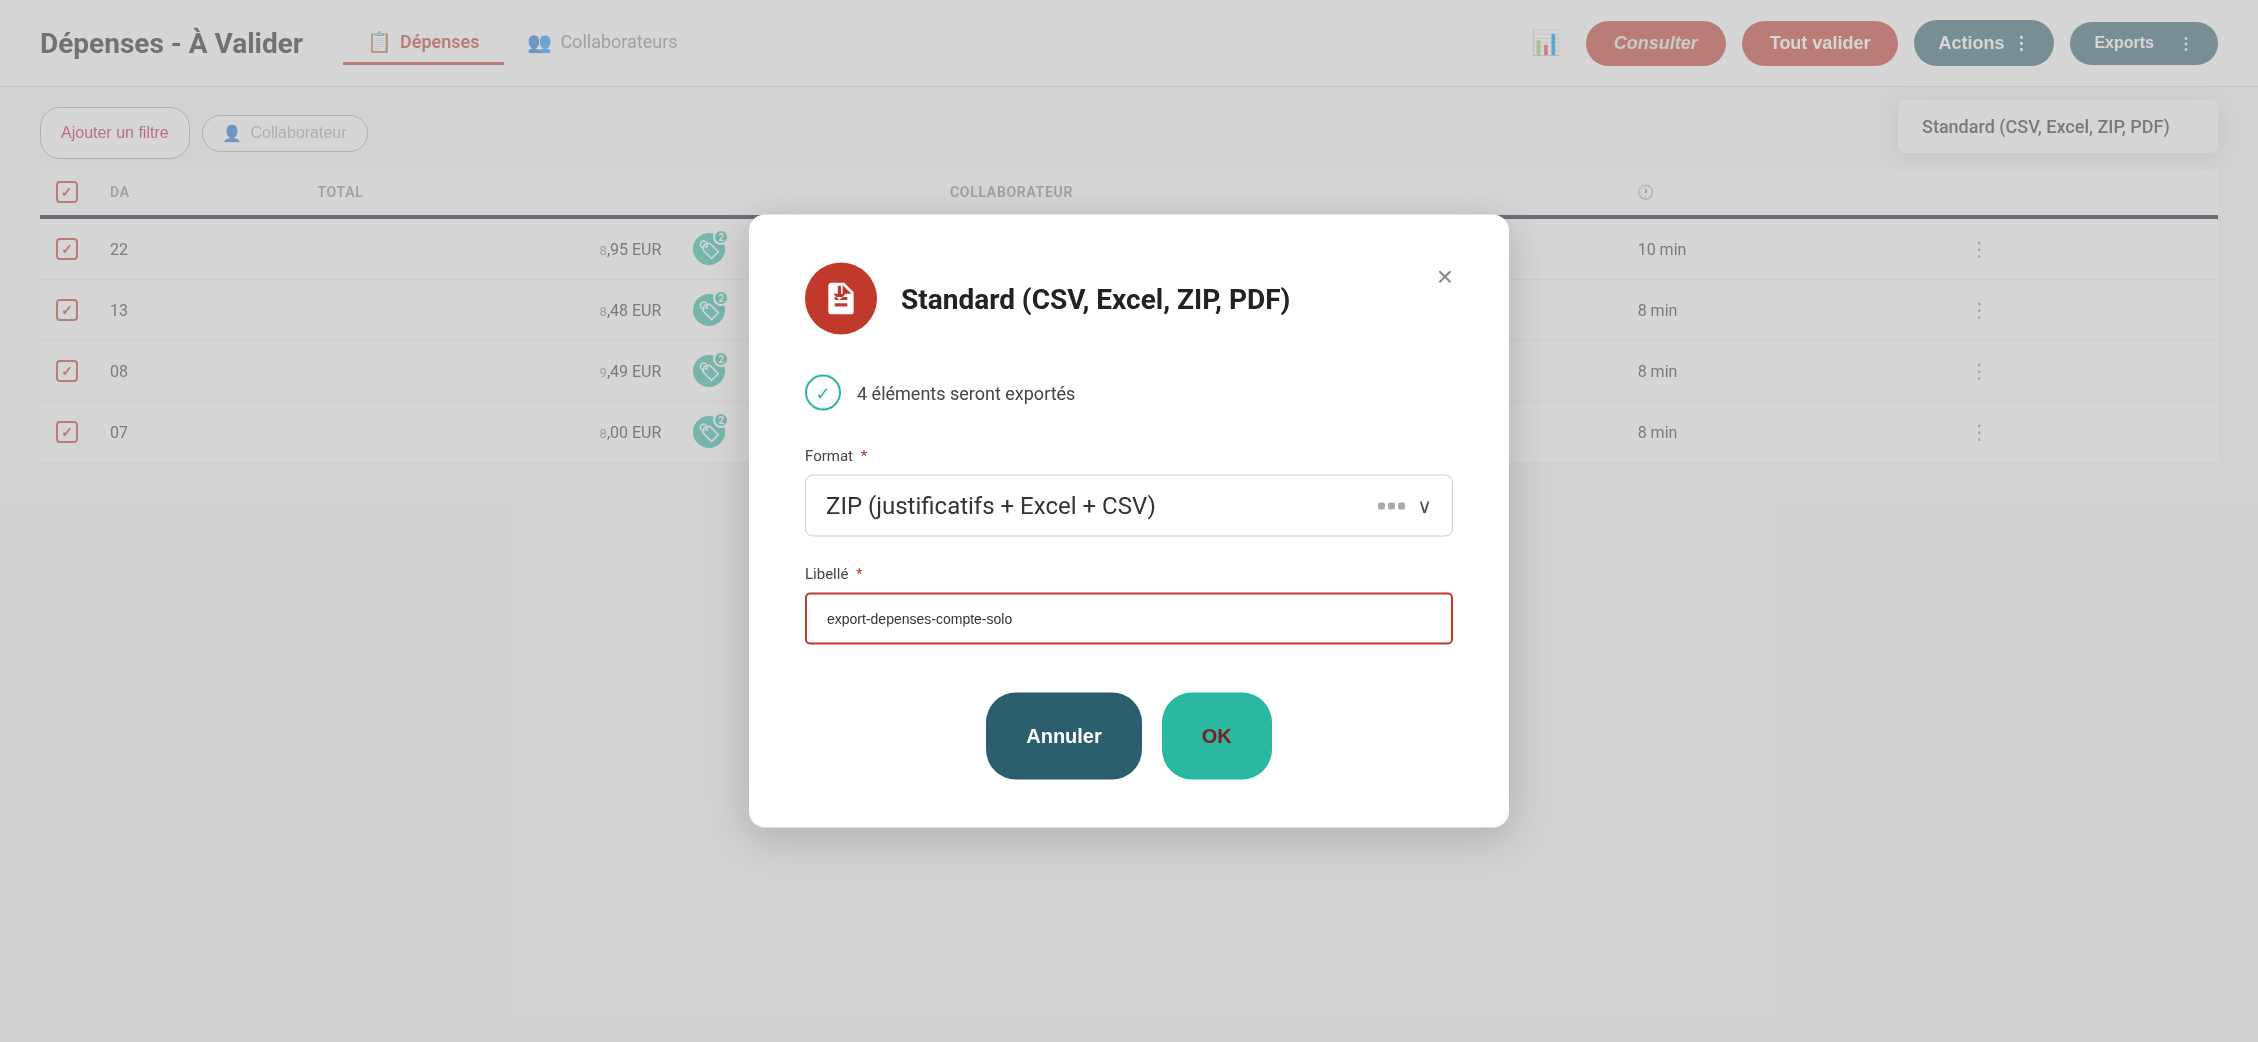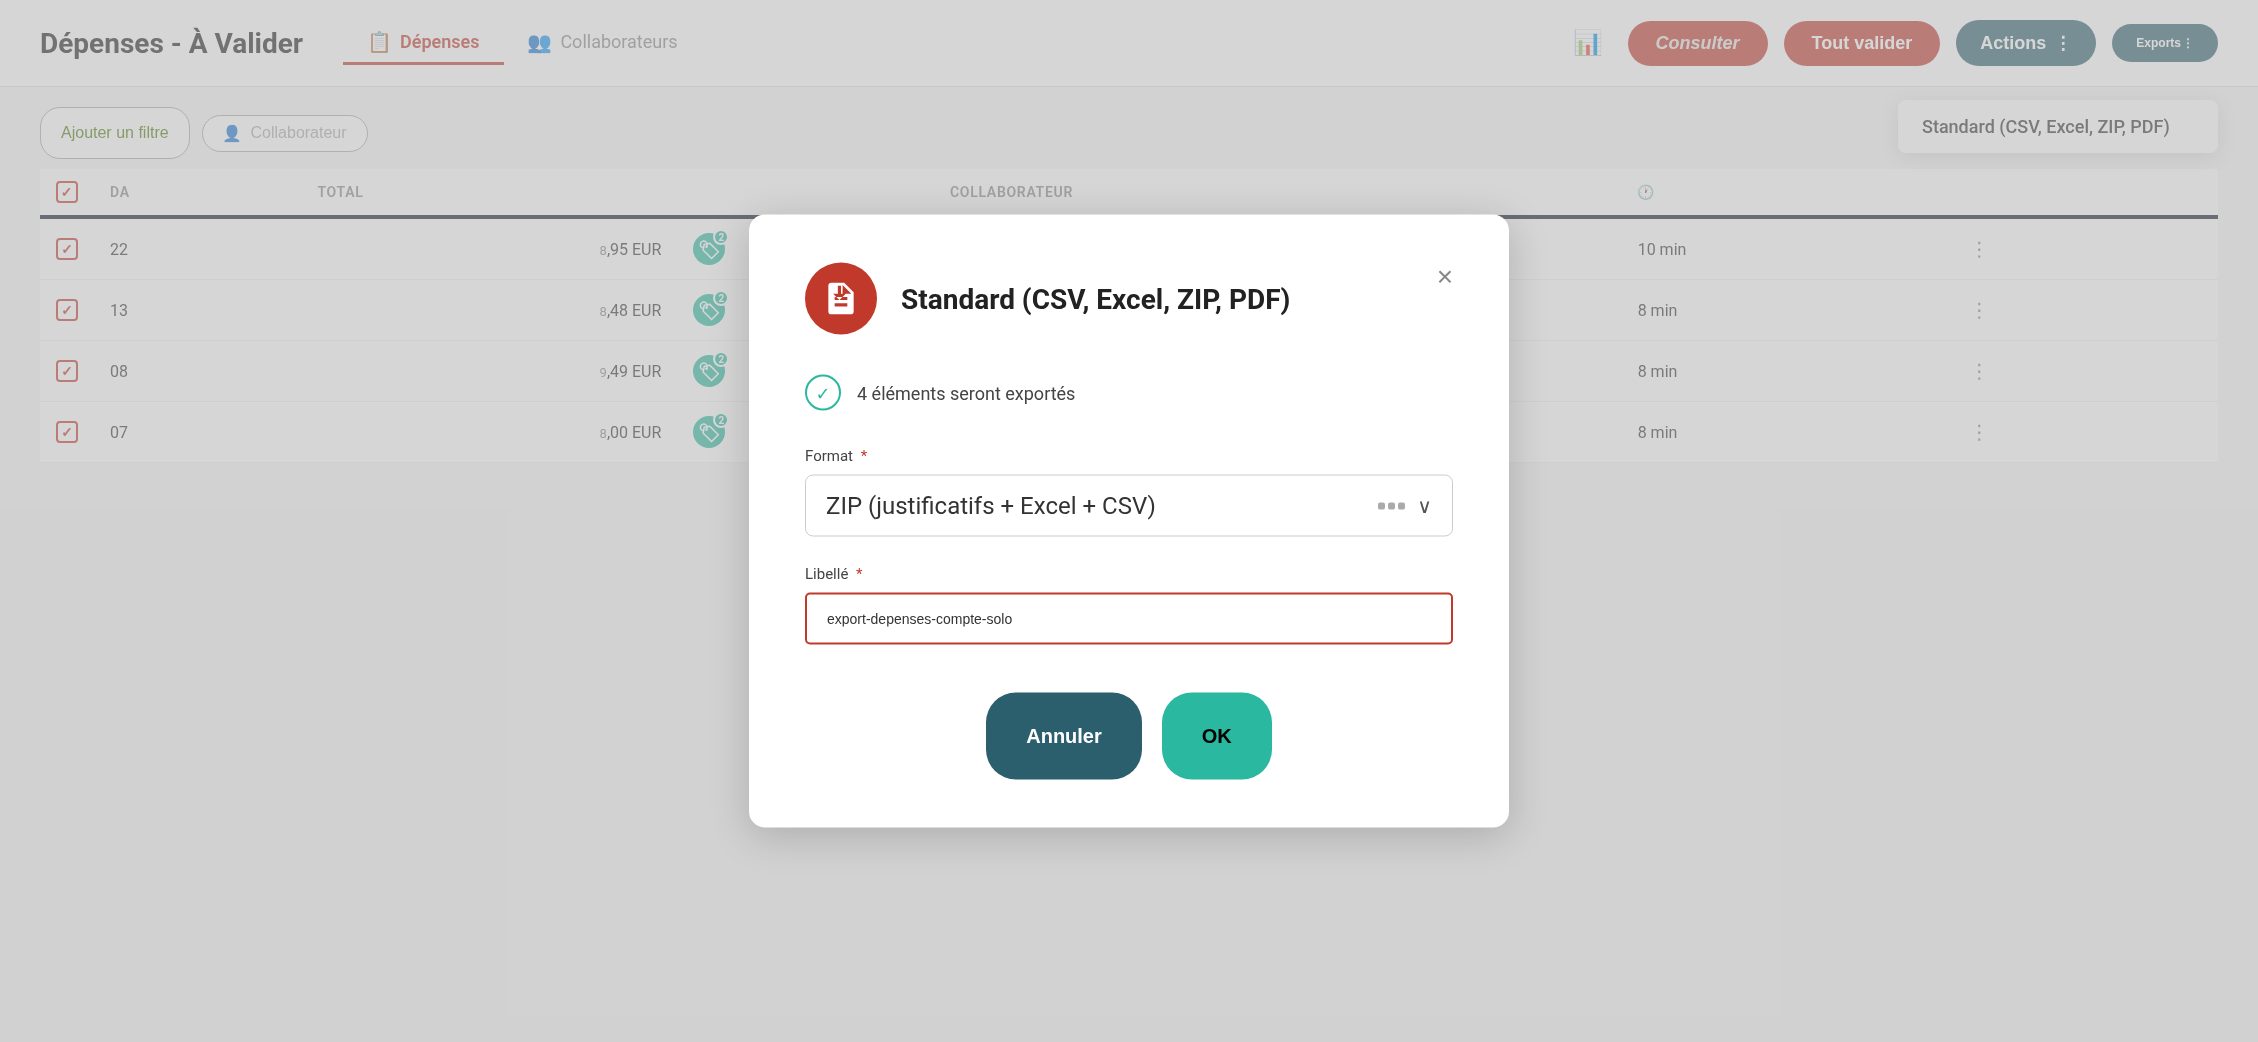--- a/index.html
+++ b/index.html
@@ -106,44 +106,44 @@
       display: flex;
       align-items: center;
       gap: 8px;
     }
     .btn-exports {
       background: #2c5f6e;
       color: #fff;
       border: none;
       border-radius: 30px;
       padding: 12px 24px;
-      font-size: 12px;
-      font-weight: 600;
-      cursor: pointer;
-      display: flex;
-      align-items: center;
-      gap: 1px;
+      font-size: 16px;
+      font-weight: 600;
+      cursor: pointer;
+      display: flex;
+      align-items: center;
+      gap: 24px;
     }
 
     
     .filter-bar {
       padding: 20px 40px 10px;
       display: flex;
       gap: 12px;
       align-items: center;
       background: #f5f5f5;
     }
     .filter-btn {
       border: 1.5px solid #aaa;
       background: #fff;
       border-radius: 20px;
       padding: 16px 20px;
       font-size: 16px;
       cursor: pointer;
-      color: #4d7c0f;
+      color: #be185d;
     }
     .filter-collab {
       border: 1.5px solid #aaa;
       background: #fff;
       border-radius: 20px;
       padding: 8px 20px;
       font-size: 16px;
       cursor: pointer;
       color: #aaa;
       display: flex;
@@ -397,21 +397,21 @@
       color: #fff;
       border: none;
       border-radius: 30px;
       padding: 32px 40px;
       font-size: 20px;
       font-weight: 600;
       cursor: pointer;
     }
     .btn-ok {
       background: #2ab8a0;
-      color: #000000;
+      color: #7f1d1d;
       border: none;
       border-radius: 30px;
       padding: 16px 40px;
       font-size: 20px;
       font-weight: 600;
       cursor: pointer;
     }
   </style>
 </head>
 <body>

